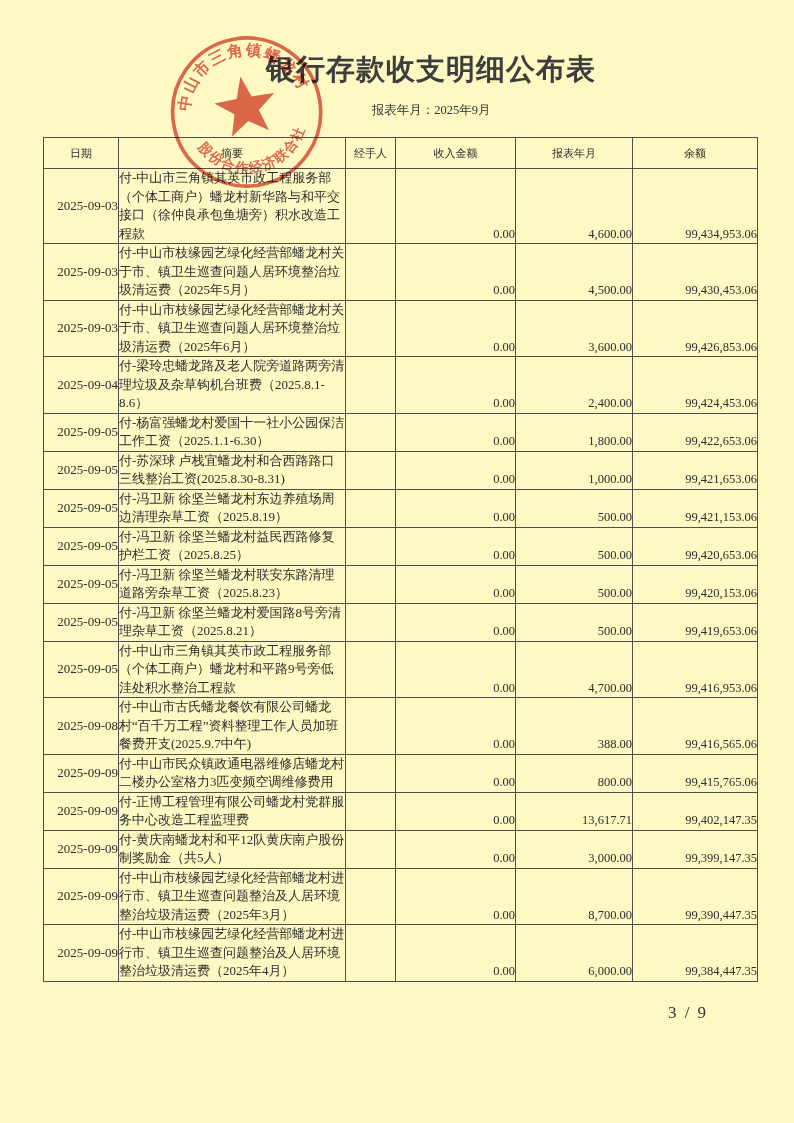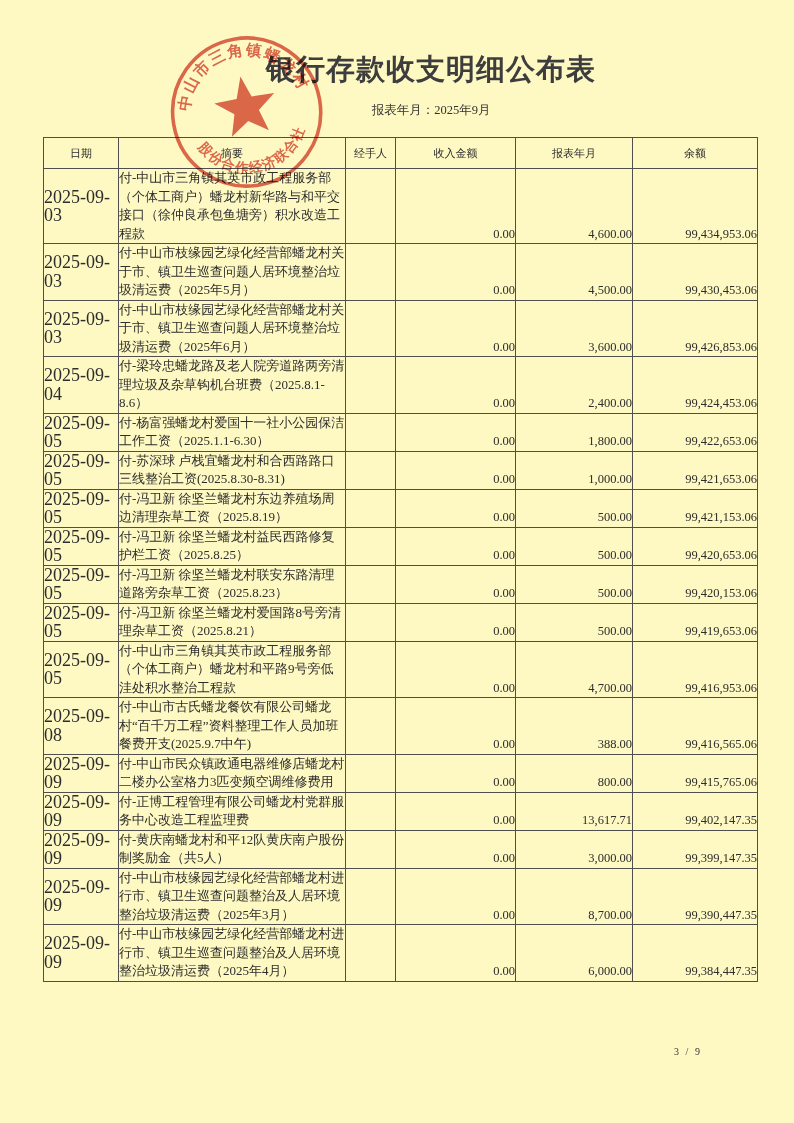--- a/index.html
+++ b/index.html
@@ -41,28 +41,28 @@
   }
   table.ledger th,table.ledger td{
     border:1.4px solid #4f4f4f;
     padding:0;
     overflow:hidden;
   }
   table.ledger thead th{
     height:30px;font-weight:normal;font-size:11px;
     text-align:center;vertical-align:middle;
   }
-  td.c-date{text-align:left;vertical-align:middle;font-size:18px;}
+  td.c-date{text-align:right;vertical-align:middle;font-size:13px;}
   td.c-summary{vertical-align:top;text-align:left;padding:3px 4px 4px 5px;}
   td.c-handler{vertical-align:middle;}
   td.c-num{vertical-align:bottom;text-align:right;padding:0 5px 4px 0;font-size:12.5px;white-space:nowrap;margin-top:20px;}
   
   .page-number{
-    position:absolute;top:1046px;left:638px;width:100px;
-    text-align:center;font-size:10px;color:#333;
+    position:absolute;top:1003px;left:638px;width:100px;
+    text-align:center;font-size:17px;color:#333;
     letter-spacing:2px;
   }
   
   .stamp{
     position:absolute;top:34px;left:162px;width:170px;height:160px;
     transform:rotate(-10deg);
     mix-blend-mode:multiply;
     opacity:.82;
     pointer-events:none;
   }

